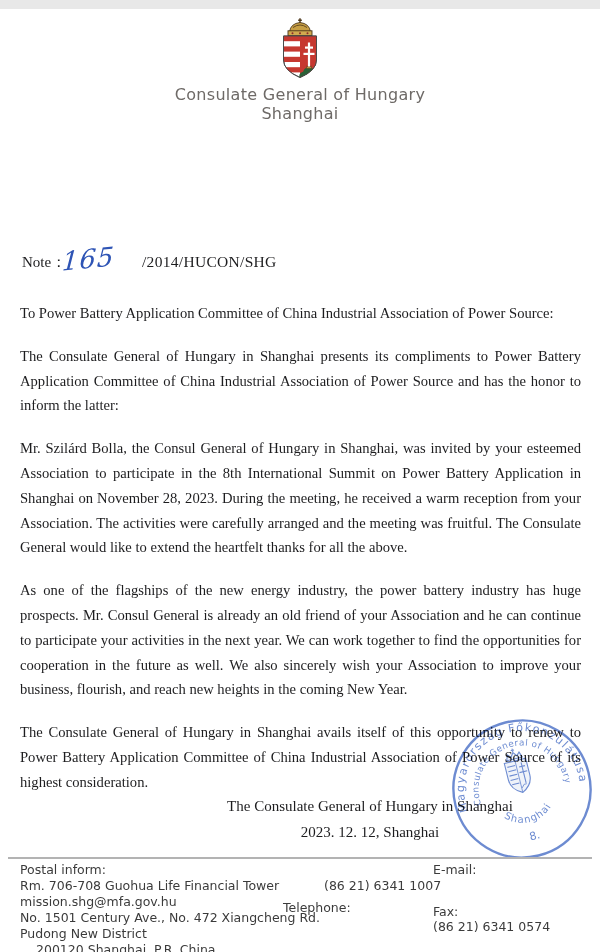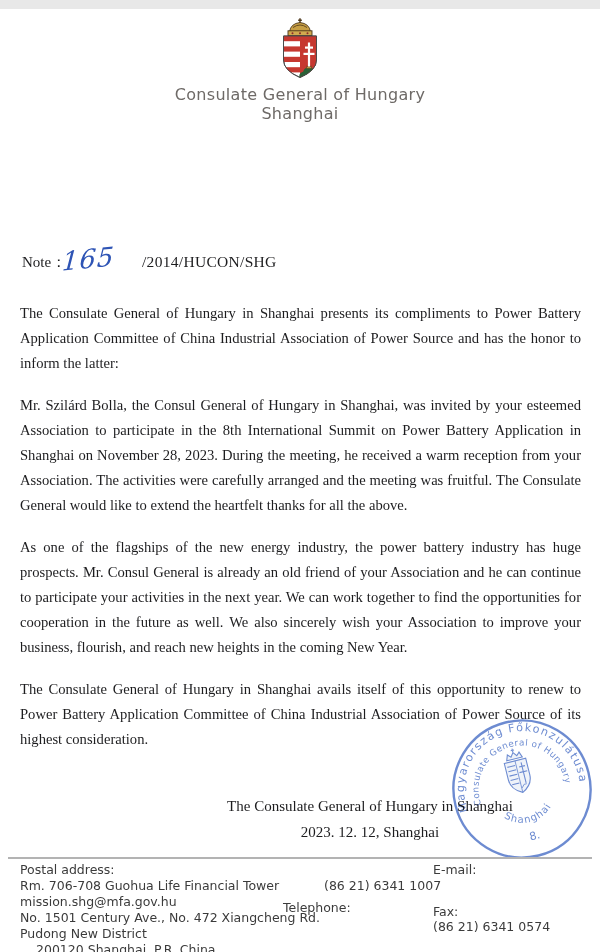--- a/index.html
+++ b/index.html
@@ -110,20 +110,21 @@
     <div>Shanghai</div>
   </div>
 
   <div class="note-line">
     <span class="note-label">Note：</span>
     <span class="handwritten">165</span>
     <span class="note-suffix">/2014/HUCON/SHG</span>
   </div>
 
   <div class="body">
+    <p>To Power Battery Application Committee of China Industrial Association of Power Source:</p>
     <p>The Consulate General of Hungary in Shanghai presents its compliments to Power Battery Application Committee of China Industrial Association of Power Source and has the honor to inform the latter:</p>
     <p>Mr. Szilárd Bolla, the Consul General of Hungary in Shanghai, was invited by your esteemed Association to participate in the 8th International Summit on Power Battery Application in Shanghai on November 28, 2023. During the meeting, he received a warm reception from your Association. The activities were carefully arranged and the meeting was fruitful. The Consulate General would like to extend the heartfelt thanks for all the above.</p>
     <p>As one of the flagships of the new energy industry, the power battery industry has huge prospects. Mr. Consul General is already an old friend of your Association and he can continue to participate your activities in the next year. We can work together to find the opportunities for cooperation in the future as well. We also sincerely wish your Association to improve your business, flourish, and reach new heights in the coming New Year.</p>
     <p>The Consulate General of Hungary in Shanghai avails itself of this opportunity to renew to Power Battery Application Committee of China Industrial Association of Power Source of its highest consideration.</p>
   </div>
 
   <div class="signature">
     <div>The Consulate General of Hungary in Shanghai</div>
     <div>2023. 12. 12, Shanghai</div>
   </div>
@@ -154,21 +155,21 @@
       </g>
       <text font-size="10" letter-spacing="1">
         <textPath href="#cityArc" startOffset="50%" text-anchor="middle">Shanghai</textPath>
       </text>
       <text x="75" y="126" text-anchor="middle" font-size="11">8.</text>
     </g>
   </svg>
 
   <div class="footer">
     <div class="divider"></div>
-    <span class="f-postal">Postal address:</span>
+    <span class="f-postal">Postal inform:</span>
     <span class="f-addr0">Rm. 706-708 Guohua Life Financial Tower</span>
     <span class="f-addr1">mission.shg@mfa.gov.hu</span>
     <span class="f-addr2">No. 1501 Century Ave., No. 472 Xiangcheng Rd.</span>
     <span class="f-addr3">Pudong New District</span>
     <span class="f-addr4">200120 Shanghai, P.R. China</span>
     <span class="f-tel-label">Telephone:</span>
     <span class="f-tel">(86 21) 6341 1007</span>
     <span class="f-email-label">E-mail:</span>
     <span class="f-fax-label">Fax:</span>
     <span class="f-fax">(86 21) 6341 0574</span>

